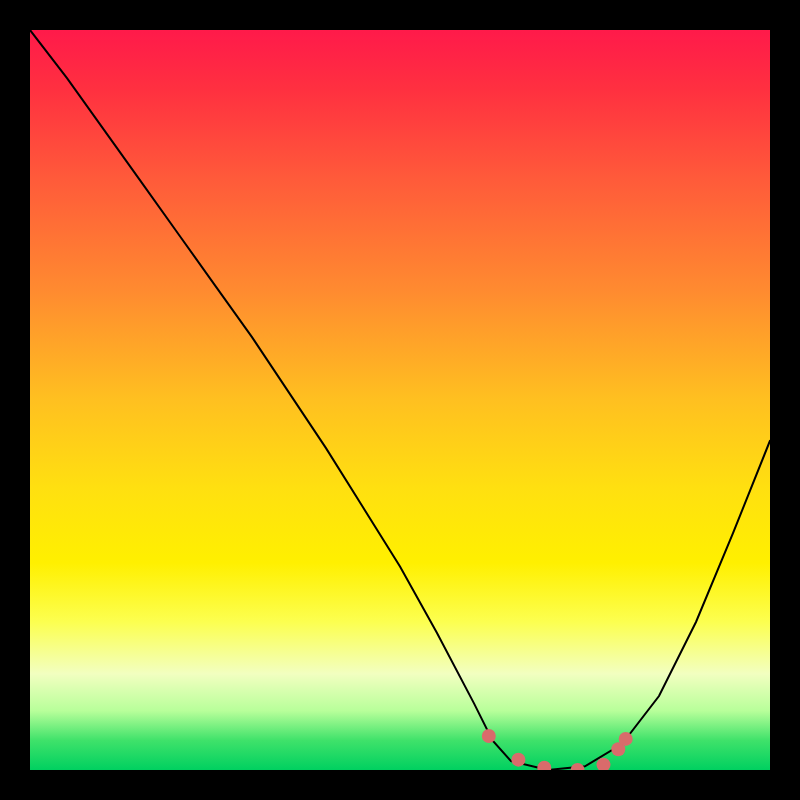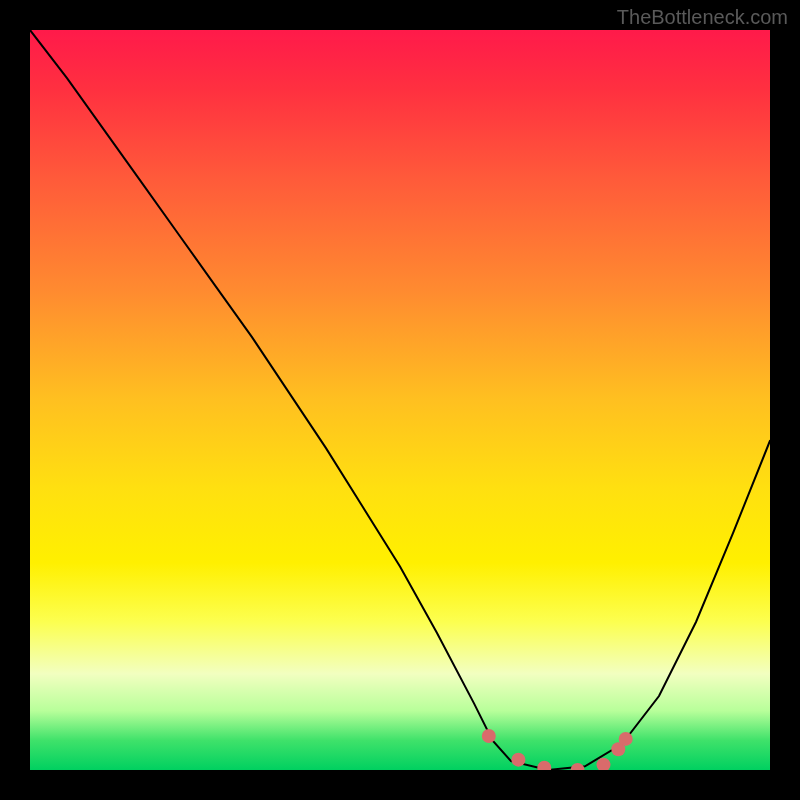--- a/index.html
+++ b/index.html
@@ -55,21 +55,20 @@
     left: 0;
     top: 0;
     width: 740px;
     height: 740px;
   }
 </style>
 </head>
 <body>
 
 <div class="frame">
-  <div class="watermark">TheBottleneck.com</div>
 
   <div class="plot">
     <svg class="curve" viewBox="0 0 740 740" preserveAspectRatio="none">
       <path id="curve-path" fill="none" stroke="#000000" stroke-width="2" stroke-linecap="round" d="M0.00 0.00 L37.00 48.10 L74.00 99.90 L111.00 151.70 L148.00 203.50 L185.00 255.30 L222.00 307.10 L259.00 362.60 L296.00 418.10 L333.00 477.30 L370.00 536.50 L407.00 603.10 L444.00 673.40 L462.50 710.40 L481.00 731.12 L518.00 740.00 L555.00 736.30 L592.00 714.10 L629.00 666.00 L666.00 592.00 L703.00 503.20 L740.00 410.70"></path>
       <g id="dots">
           <circle cx="458.80" cy="705.96" r="7" fill="#d96b6b"></circle>
           <circle cx="488.40" cy="729.64" r="7" fill="#d96b6b"></circle>
           <circle cx="514.30" cy="737.78" r="7" fill="#d96b6b"></circle>
           <circle cx="547.60" cy="740.00" r="7" fill="#d96b6b"></circle>
           <circle cx="573.50" cy="734.82" r="7" fill="#d96b6b"></circle>

